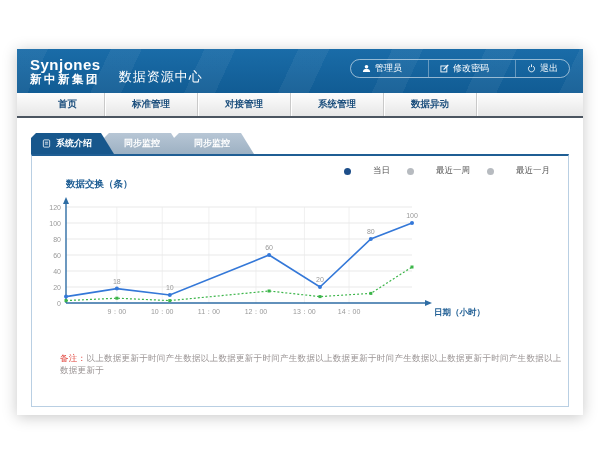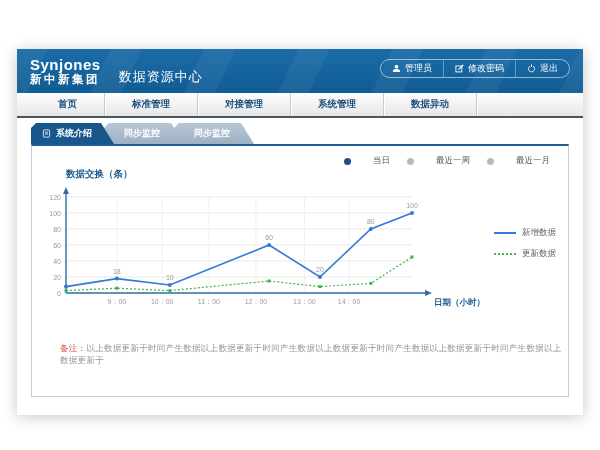--- a/index.html
+++ b/index.html
@@ -15,35 +15,35 @@
     background:
       repeating-linear-gradient(115deg, rgba(255,255,255,.05) 0 28px, rgba(255,255,255,0) 28px 85px),
       linear-gradient(180deg,#1a6ca8,#115c94);
   }
   .brand { display:flex; flex-direction:column; line-height:1.05; color:#fff; }
   .brand .logo-primary { font-size:15px; font-weight:bold; letter-spacing:.5px; }
   .brand .logo-secondary { font-size:11.5px; font-weight:bold; letter-spacing:2.5px; margin-top:1px; }
   .app-title { color:#fff; font-size:13px; margin:12px 0 0 18px; letter-spacing:1px; }
   .header-spacer { flex:1; }
   .user-pill { display:flex; align-items:center; height:19px; border:1px solid rgba(255,255,255,.55);
-    border-radius:10px; overflow:hidden; margin-top:-6px; }
+    border-radius:10px; overflow:hidden; margin-top:-6px;gap:15px; }
   .user-pill .pill-item { display:flex; align-items:center; gap:4px; color:#fff; font-size:9px;
     padding:0 11px; height:100%; cursor:pointer; border-left:1px solid rgba(255,255,255,.35); }
   .user-pill .pill-item:first-child { border-left:none; }
   .pill-item svg { width:9px; height:9px; display:block; }
 
   
   .navbar { height:25px; display:flex; align-items:stretch; padding-left:14px;
     background:linear-gradient(180deg,#fdfdfd,#e7e7e7);
     border-bottom:2px solid #4b5560; }
   .nav-item { display:flex; align-items:center; padding:11px 27px; font-size:9.5px; font-weight:bold;
     color:#1c4f7d; border-right:1px solid #c9c9c9; box-shadow:1px 0 0 #fff; cursor:pointer; }
 
   
-  .content { padding:5px 14px 0 14px; }
+  .content { padding:15px 14px 0 14px; }
   .tabs { display:flex; height:21px; position:relative; }
   .tab { display:flex; align-items:center; font-size:9px; font-weight:bold; color:#fff; cursor:pointer;
     clip-path:polygon(0 100%, 0 5px, 5px 0, calc(100% - 13px) 0, 100% 100%); }
   .tab.active { background:#17578c; padding:0 22px 0 11px; gap:5px; position:relative; z-index:3; }
   .tab.inactive { background:linear-gradient(180deg,#b7c6d5,#9db1c3); padding:0 24px 0 20px;
     margin-left:-10px; }
   .tab.inactive.t2 { z-index:2; }
   .tab.inactive.t3 { z-index:1; }
   .tab svg { width:9px; height:9px; display:block; }
 
@@ -200,30 +200,20 @@
               <text x="372" y="23" text-anchor="middle" font-size="7" fill="#999">100</text>
               <polyline points="26,105.6 76.862,103.2 129.8,105.6 229.10199999999998,96 279.964,101.6 330.826,98.4 372,72" fill="none" stroke="#3cb54a" stroke-width="1.2" stroke-dasharray="2 2"></polyline>
               <rect x="24.5" y="104.1" width="3" height="3" fill="#3cb54a"></rect>
               <rect x="75.362" y="101.7" width="3" height="3" fill="#3cb54a"></rect>
               <rect x="128.3" y="104.1" width="3" height="3" fill="#3cb54a"></rect>
               <rect x="227.60199999999998" y="94.5" width="3" height="3" fill="#3cb54a"></rect>
               <rect x="278.464" y="100.1" width="3" height="3" fill="#3cb54a"></rect>
               <rect x="329.326" y="96.9" width="3" height="3" fill="#3cb54a"></rect>
               <rect x="370.5" y="70.5" width="3" height="3" fill="#3cb54a"></rect>
             </svg>
-          <div class="legend-col">
-            <div class="legend-item">
-              <span class="legend-swatch" style="border-top-color: rgb(52, 120, 216);"></span>
-              <span class="lbl">新增数据</span>
-            </div>
-            <div class="legend-item">
-              <span class="legend-swatch dotted" style="border-top-color: rgb(60, 181, 74);"></span>
-              <span class="lbl">更新数据</span>
-            </div>
-          </div>
         </div>
 
         <div class="note">
           <span class="note-prefix">备注：</span><span class="note-text">以上数据更新于时间产生数据以上数据更新于时间产生数据以上数据更新于时间产生数据以上数据更新于时间产生数据以上数据更新于</span>
         </div>
 
       </div>
     </div>
 
   </div>

